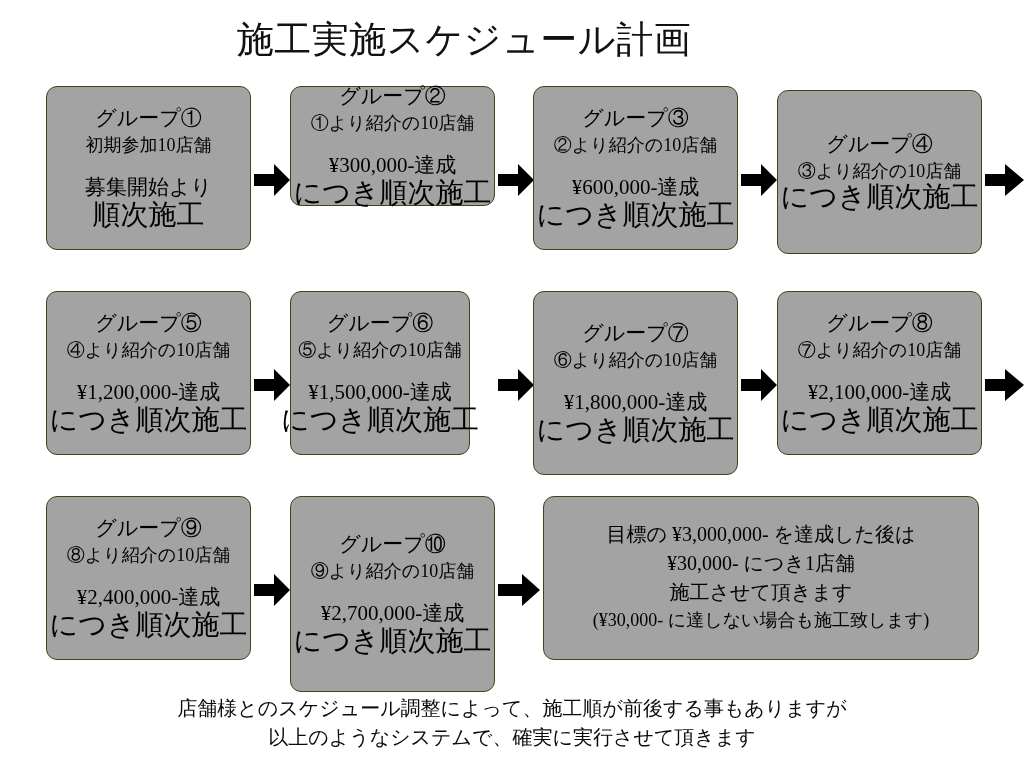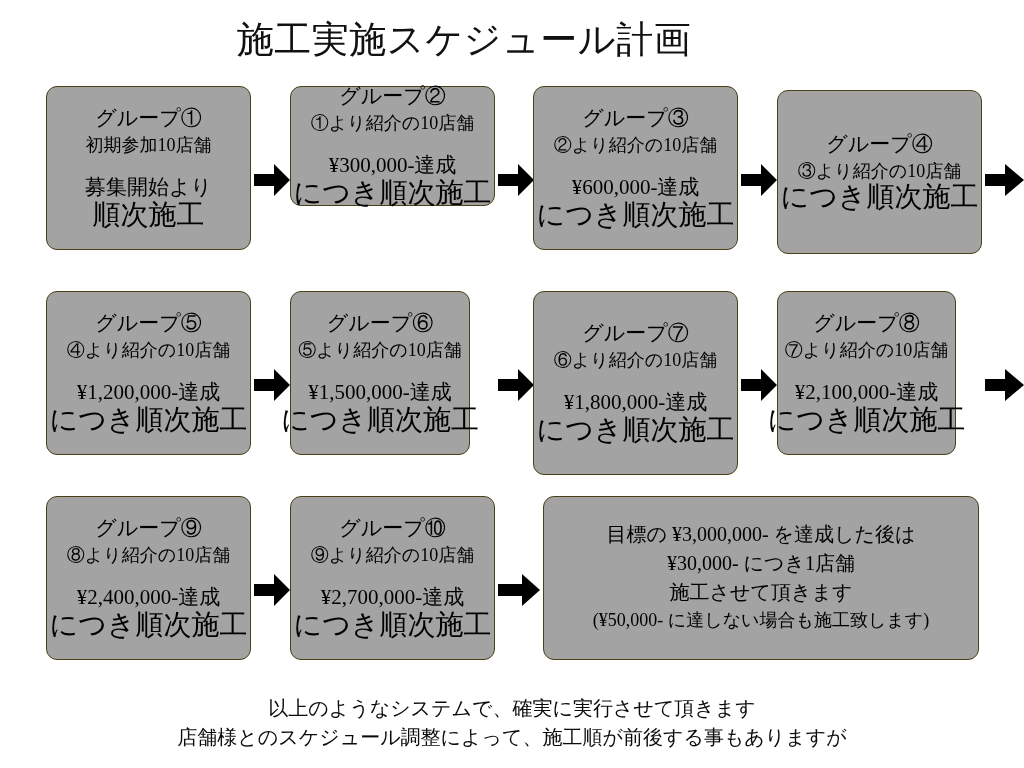--- a/index.html
+++ b/index.html
@@ -201,21 +201,21 @@
     <span class="ln ln-amount">¥1,800,000-達成</span>
     <span class="ln ln-tail">につき順次施工</span>
   </div>
 
   <span class="arrow" style="left:741px; top:368px;">
     <svg width="36" height="34" viewBox="0 0 36 34">
         <path d="M0 11 L20 11 L20 1 L36 17 L20 33 L20 23 L0 23 Z" fill="#000000"></path>
       </svg>
   </span>
 
-  <div class="node node-group" style="left:777px; top:291px; width:179px; height:164px;">
+  <div class="node node-group" style="left:777px; top:291px; width:205px; height:164px;">
     <span class="ln ln-title">グループ⑧</span>
     <span class="ln ln-sub">⑦より紹介の10店舗</span>
     <span class="ln ln-amount">¥2,100,000-達成</span>
     <span class="ln ln-tail">につき順次施工</span>
   </div>
 
   <span class="arrow" style="left:985px; top:368px;">
     <svg width="39" height="34" viewBox="0 0 39 34">
         <path d="M0 11 L20 11 L20 1 L39 17 L20 33 L20 23 L0 23 Z" fill="#000000"></path>
       </svg>
@@ -227,38 +227,38 @@
     <span class="ln ln-amount">¥2,400,000-達成</span>
     <span class="ln ln-tail">につき順次施工</span>
   </div>
 
   <span class="arrow" style="left:254px; top:573px;">
     <svg width="36" height="34" viewBox="0 0 36 34">
         <path d="M0 11 L20 11 L20 1 L36 17 L20 33 L20 23 L0 23 Z" fill="#000000"></path>
       </svg>
   </span>
 
-  <div class="node node-group" style="left:290px; top:496px; width:205px; height:164px;">
+  <div class="node node-group" style="left:290px; top:496px; width:205px; height:196px;">
     <span class="ln ln-title">グループ⑩</span>
     <span class="ln ln-sub">⑨より紹介の10店舗</span>
     <span class="ln ln-amount">¥2,700,000-達成</span>
     <span class="ln ln-tail">につき順次施工</span>
   </div>
 
   <span class="arrow" style="left:498px; top:573px;">
     <svg width="42" height="34" viewBox="0 0 42 34">
         <path d="M0 11 L24 11 L24 1 L42 17 L24 33 L24 23 L0 23 Z" fill="#000000"></path>
       </svg>
   </span>
 
   <div class="node node-final" style="left:543px; top:496px; width:436px; height:164px;">
     <span class="ln ln-a">目標の ¥3,000,000- を達成した後は</span>
     <span class="ln ln-b">¥30,000- につき1店舗</span>
     <span class="ln ln-c">施工させて頂きます</span>
-    <span class="ln ln-d">(¥50,000- に達しない場合も施工致します)</span>
+    <span class="ln ln-d">(¥30,000- に達しない場合も施工致します)</span>
   </div>
 
 </div>
 
 <div id="footer-note">
+  <span class="fl">店舗様とのスケジュール調整によって、施工順が前後する事もありますが</span>
   <span class="fl">以上のようなシステムで、確実に実行させて頂きます</span>
-  <span class="fl">店舗様とのスケジュール調整によって、施工順が前後する事もありますが</span>
 </div>
 
 </body></html>

